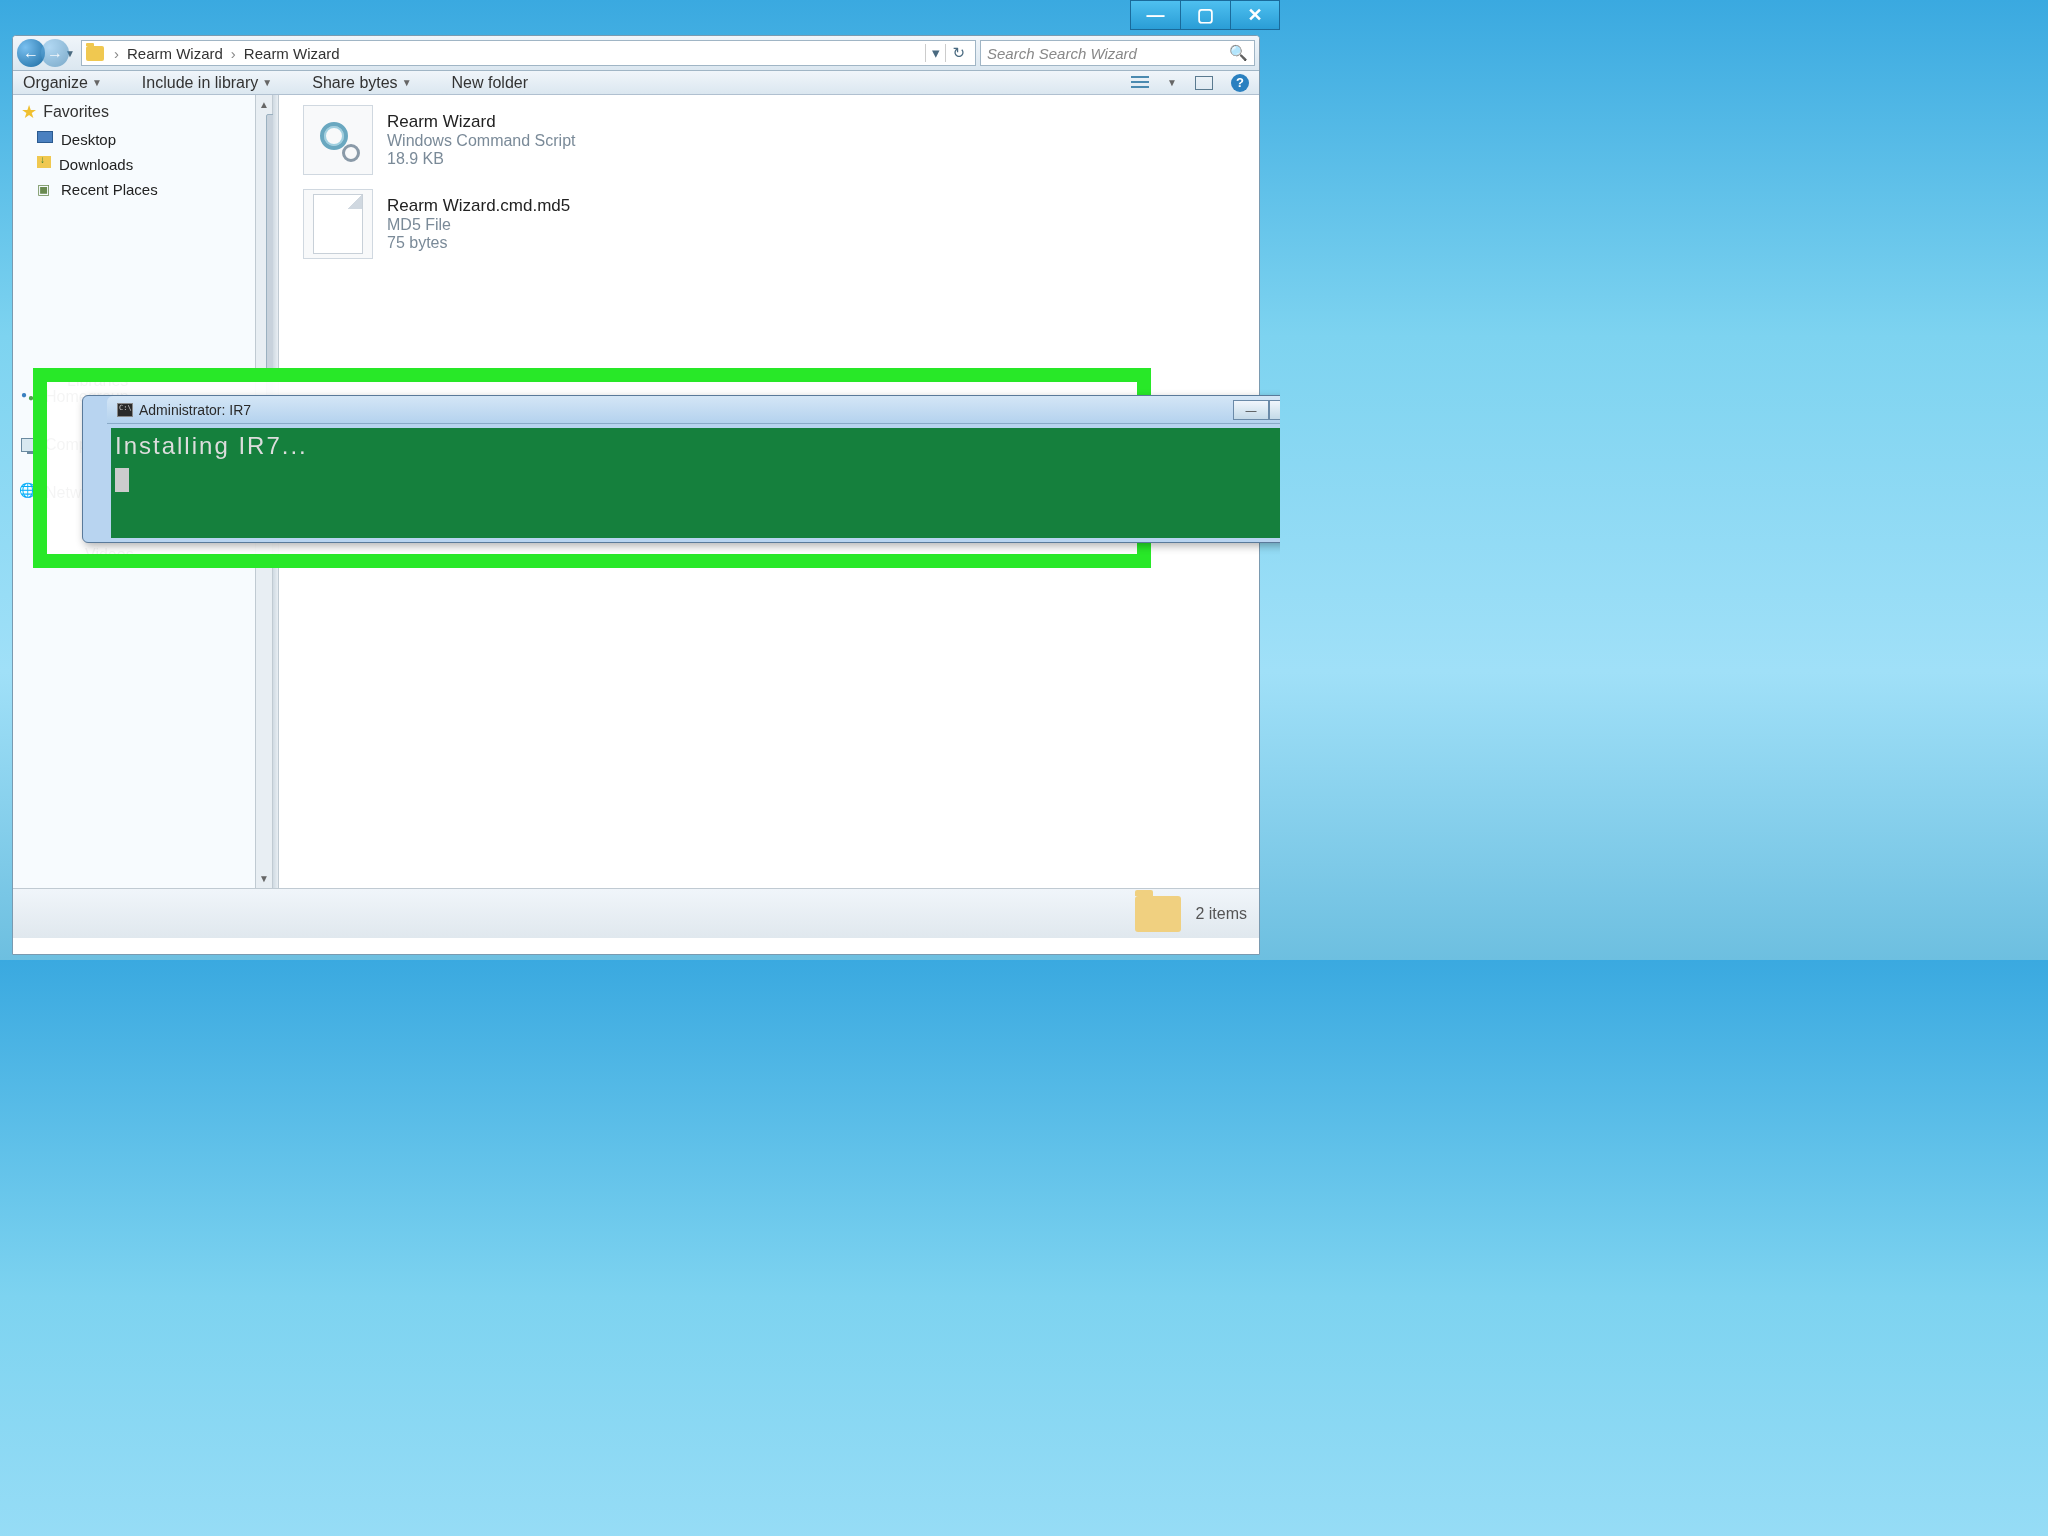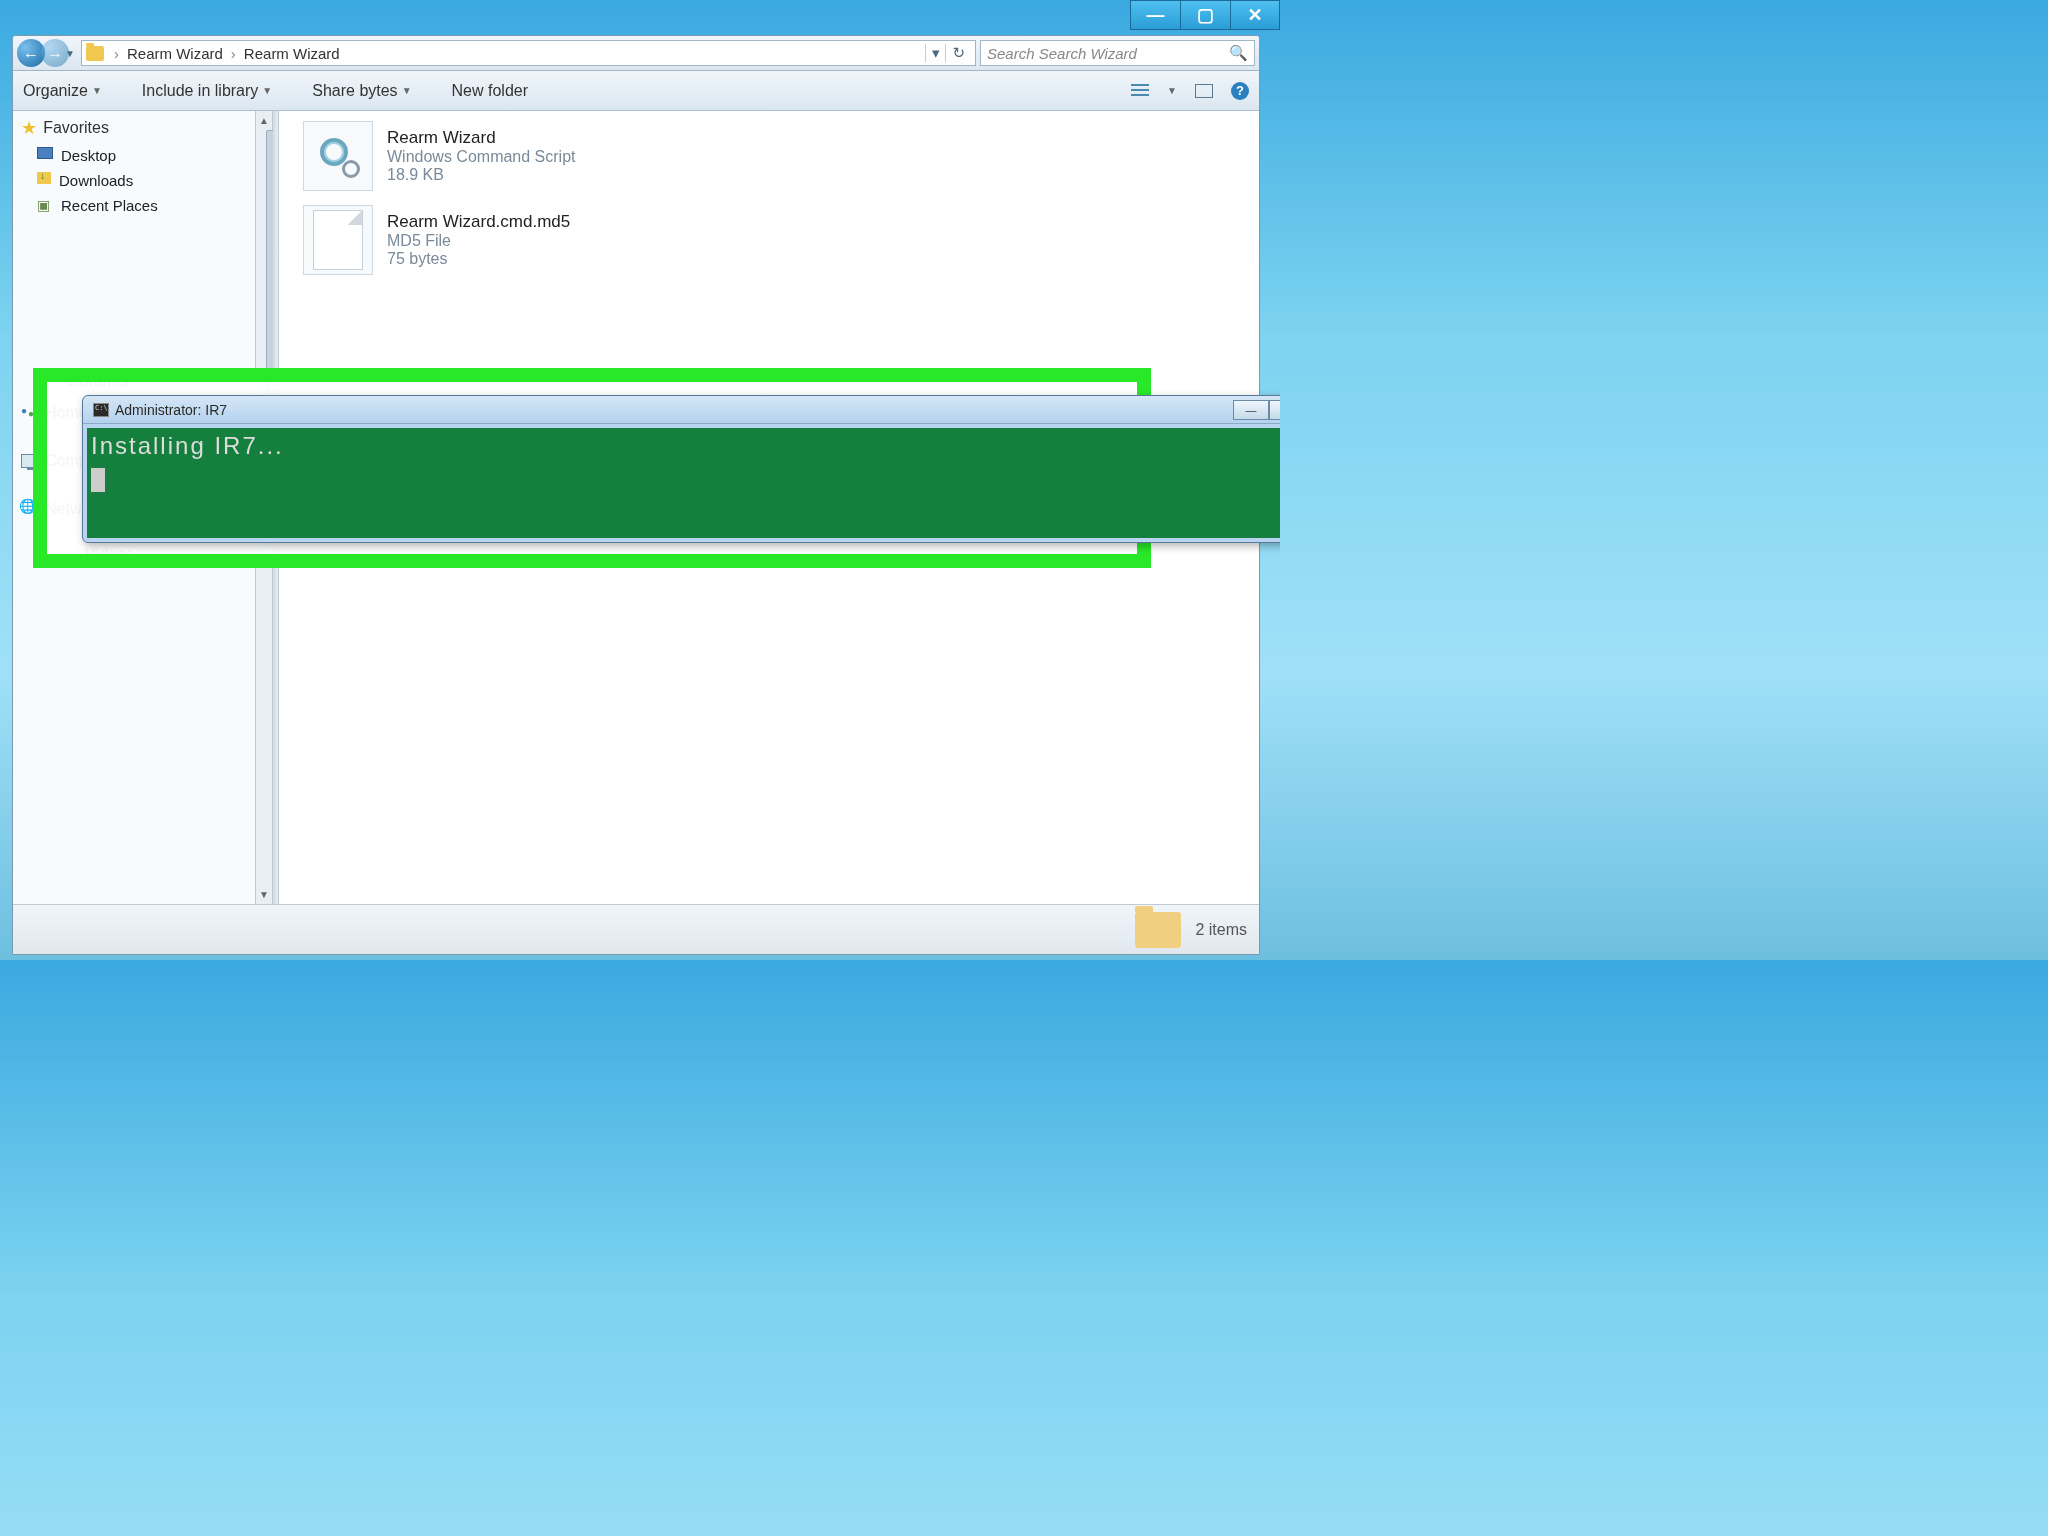--- a/index.html
+++ b/index.html
@@ -23,21 +23,21 @@
 .path .folder-icon{width:18px;height:15px;background:#f0c850;border-radius:2px;margin-right:6px;position:relative;}
 .path .folder-icon:before{content:"";position:absolute;top:-3px;left:0;width:8px;height:3px;background:#f0c850;border-radius:1px 1px 0 0;}
 .path .crumb{padding:0 4px;}
 .path .sep{color:#888; padding:0 4px;}
 .path .end-btns{margin-left:auto;display:flex;}
 .path .end-btns span{padding:0 6px;border-left:1px solid #ccc;color:#4a6a80;}
 .search { width: 275px; height: 26px; background: #fff; border: 1px solid #a0b5c5; display: flex; align-items: center; padding: 0 6px; font-size: 15px; color: #888; font-style: italic;}
 .search .sicon{margin-left:auto;color:#4a8ab0; font-style:normal;}
 
 
-.toolbar { height: 40px; display: flex; align-items: center; background: linear-gradient(180deg, #f0f5fa, #dbe7f0); border-bottom: 1px solid #b0c0d0; padding: 0 10px; gap: 40px; font-size: 16px; color: #333; }
+.toolbar { height: 24px; display: flex; align-items: center; background: linear-gradient(180deg, #f0f5fa, #dbe7f0); border-bottom: 1px solid #b0c0d0; padding: 0 10px; gap: 40px; font-size: 16px; color: #333; }
 .toolbar .item{display:flex;align-items:center;gap:4px;cursor:pointer;}
 .toolbar .arrow{font-size:10px;color:#666;}
 .toolbar .right{margin-left:auto;display:flex;gap:18px;align-items:center;}
 .views-icon{width:18px;height:14px;display:inline-block;position:relative;}
 .views-icon:before{content:"";position:absolute;left:0;top:0;width:18px;height:14px;background:repeating-linear-gradient(180deg,#4a8ab0 0 2px,transparent 2px 5px);}
 .preview-icon{width:18px;height:14px;border:1px solid #5a7a90;display:inline-block;}
 .help-icon{width:18px;height:18px;border-radius:50%;background:#2a80c0;color:#fff;font-size:13px;display:inline-flex;align-items:center;justify-content:center;font-weight:bold;}
 
 
 .body { display: flex; height: calc(100% - 35px - 40px - 50px); }
@@ -78,21 +78,21 @@
 
 
 .status { height: 50px; background: linear-gradient(180deg, #f0f5fa, #e0e8ee); border-top: 1px solid #c0cad2; display: flex; align-items: center; padding: 0 12px; gap: 14px; font-size: 16px; color: #555; justify-content: flex-end;}
 .status .folder-big{width:46px;height:36px;background:#f0d080;border-radius:3px;position:relative;}
 .status .folder-big:before{content:"";position:absolute;top:-6px;left:0;width:18px;height:6px;background:#f0d080;border-radius:2px 2px 0 0;}
 
 
 .highlight{position:absolute;left:33px;top:368px;width:1118px;height:200px;border:14px solid #28e828;background:rgba(255,255,255,0.95);z-index:100;padding:10px;}
 
 
-.cmdwin{position:absolute;left:82px;top:395px;width:1276px;height:148px;z-index:101;background:#b8d4f0;border:1px solid #5a7a9a;border-radius:6px;box-shadow:2px 3px 8px rgba(0,0,0,0.3);}
+.cmdwin{position:absolute;left:82px;top:395px;width:1276px;height:148px;z-index:101;background:#b8d4f0;border:1px solid #5a7a9a;border-radius:6px;box-shadow:2px 3px 8px rgba(0,0,0,0.3);padding-left:24px;}
 .cmd-titlebar{height:28px;display:flex;align-items:center;background:linear-gradient(180deg,#d4e6f6,#b4d2ee);border-bottom:1px solid #8aaac8;border-radius:6px 6px 0 0;padding:0 4px;}
 .cmd-titlebar .cmd-ico{width:16px;height:14px;background:#2a2a2a;border:1px solid #888;margin:0 6px;position:relative;}
 .cmd-titlebar .cmd-ico:after{content:"C:\\";color:#ccc;font-size:7px;position:absolute;left:1px;top:0;font-family:monospace;}
 .cmd-titlebar .title{font-size:14px;color:#2a2a2a;}
 .cmd-titlebar .btns{margin-left:auto;display:flex;gap:0;}
 .cmd-titlebar .wbtn{width:36px;height:20px;border:1px solid #6a8aa8;background:linear-gradient(180deg,#f0f6fc,#c4dae8);display:flex;align-items:center;justify-content:center;font-size:11px;color:#3a3a3a;cursor:pointer;}
 .cmd-titlebar .wbtn.close{background:linear-gradient(180deg,#f07060,#c83020);border-color:#8a2018;color:#fff;font-weight:bold;width:48px;}
 .cmd-body{margin:4px;height:calc(100% - 36px);background:#15803d;color:#ddd;font-family:"Lucida Console",monospace;font-size:24px;padding:2px 4px;letter-spacing:2px;line-height: 1.3;}
 .cmd-cursor{display:inline-block;width:14px;height:24px;background:#ccc;vertical-align:bottom;}
 

